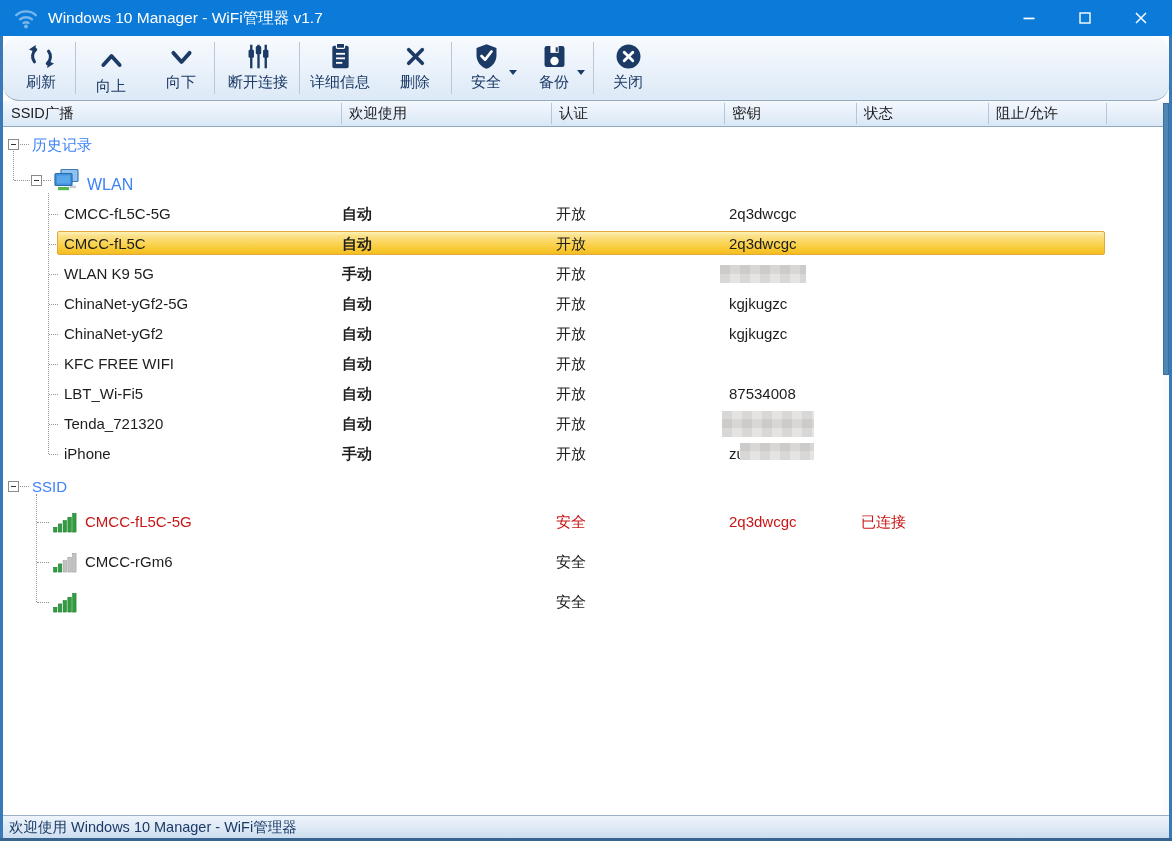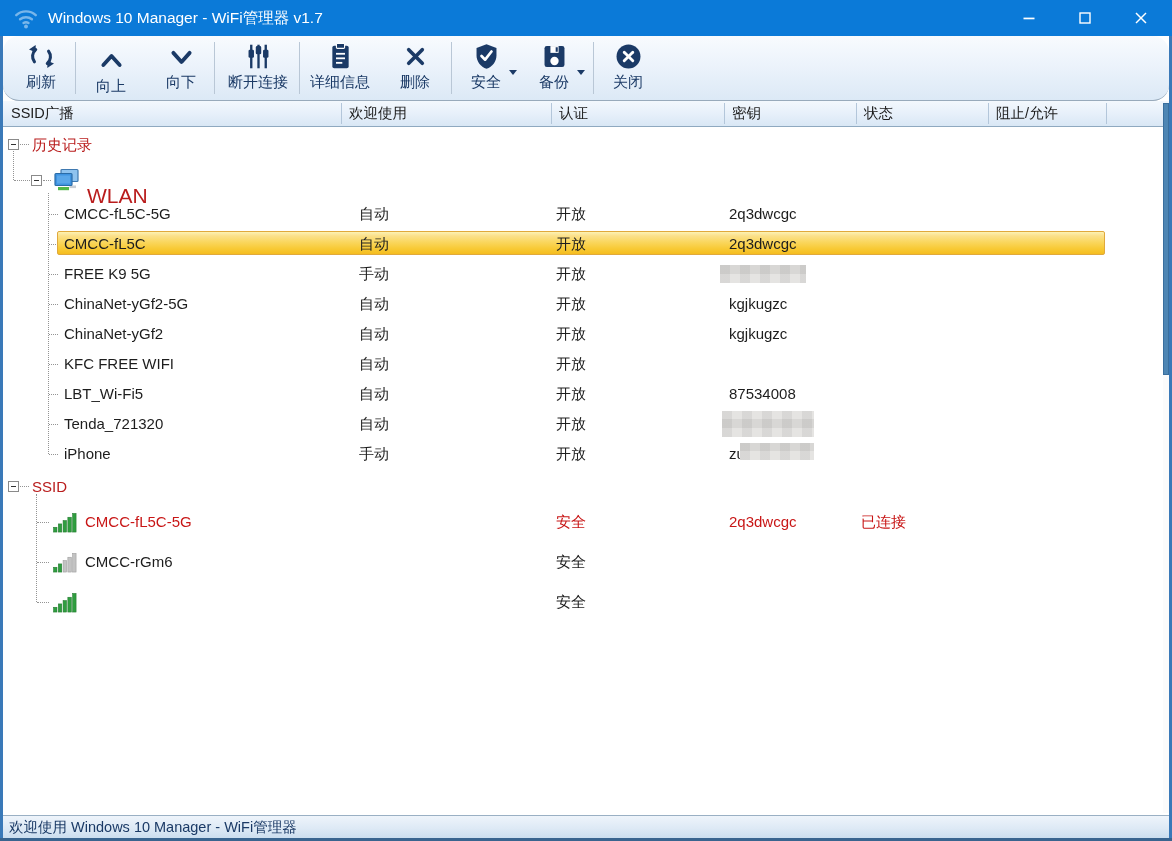--- a/index.html
+++ b/index.html
@@ -33,25 +33,25 @@
              background:linear-gradient(180deg,#f3f8fd 0%,#e7f0fa 50%,#d9e7f5 100%);
              border-bottom:1px solid #8fa9c0;}
   .hcell{position:absolute;top:0;height:25px;line-height:25px;font-size:14.5px;color:#1c1c1c;white-space:nowrap;}
   .hdiv{position:absolute;top:2px;height:21px;width:1px;background:#b3c6da;}
 
   
   .ebox{position:absolute;width:11px;height:11px;background:#fff;border:1px solid #8a8a8a;box-sizing:border-box;}
   .ebox i{position:absolute;left:2px;right:2px;top:4px;height:1px;background:#333;}
   .vdot{position:absolute;width:0;border-left:1px dotted #949494;}
   .hdot{position:absolute;height:0;border-top:1px dotted #949494;}
-  .tlabeltxt{position:absolute;font-size:15px;color:#b91c1c;white-space:nowrap;}
+  .tlabeltxt{position:absolute;font-size:15px;color:#3b82f6;white-space:nowrap;}
 
   .hrow{position:absolute;left:0;width:1160px;height:30px;}
   .hrow .cell{position:absolute;top:0;height:30px;line-height:30px;font-size:15px;color:#1d1d1d;white-space:nowrap;z-index:2;}
-  .c-ssid{left:64px;} .c-mode{left:359px;} .c-auth{left:556px;} .c-key{left:729px;} .c-status{left:861px;}
+  .c-ssid{left:64px;} .c-mode{left:342px;font-weight:bold;} .c-auth{left:556px;} .c-key{left:729px;} .c-status{left:861px;}
   .sel-bg{position:absolute;left:57px;width:1048px;top:2px;height:24px;z-index:1;
           background:linear-gradient(180deg,#fdf2b3 0%,#fbe08a 18%,#fad75f 45%,#f8ca36 75%,#f5bd1f 100%);
           border:1px solid #e0a93c;border-radius:2px;box-sizing:border-box;}
   .blur{position:absolute;z-index:3;
         background:repeating-linear-gradient(90deg,rgba(0,0,0,.055) 0 10px,rgba(0,0,0,0) 10px 20px),
                    repeating-linear-gradient(0deg,#e5e4e2 0 9px,#d8d7d5 9px 18px);}
 
   .srow{position:absolute;left:0;width:1160px;height:40px;}
   .srow .cell{position:absolute;top:0;height:40px;line-height:40px;font-size:15px;color:#1d1d1d;white-space:nowrap;}
   .srow .sigicon{position:absolute;left:52px;top:10px;}
@@ -256,21 +256,21 @@
   <span class="hdot" style="left:43px;top:180px;width:8px;"></span>
   <span style="position:absolute;left:52px;top:167px;">
     <svg width="28" height="25" viewBox="0 0 28 25">
       <rect x="9" y="2.5" width="17" height="12" rx="1" fill="#8fc3ef" stroke="#3f79b0" stroke-width="1.2"></rect>
       <rect x="17.5" y="18.5" width="6.5" height="2.6" fill="#c9ced4"></rect>
       <rect x="3" y="6.5" width="17" height="12" rx="1" fill="#3f93e0" stroke="#2a6ca8" stroke-width="1.2"></rect>
       <rect x="5" y="8.5" width="13" height="8" fill="#5aa7ea"></rect>
       <rect x="6" y="20" width="11" height="3.2" fill="#54b84a"></rect>
     </svg>
   </span>
-  <span class="tlabeltxt" style="left:87px;top:184px;font-size:21px;">WLAN</span>
+  <span class="tlabeltxt" style="left:87px;top:176px;font-size:16px;">WLAN</span>
 
   <span class="vdot" style="left:48px;top:193px;height:261px;"></span>
 
   <div class="hrow" style="top:199px;">
     <span class="hdot" style="left:49px;top:15px;width:9px;"></span>
     <span class="cell c-ssid">CMCC-fL5C-5G</span>
     <span class="cell c-mode">自动</span>
     <span class="cell c-auth">开放</span>
     <span class="cell c-key">2q3dwcgc</span>
   </div>
@@ -279,21 +279,21 @@
     <span class="sel-bg"></span>
     <span class="hdot" style="left:49px;top:15px;width:9px;"></span>
     <span class="cell c-ssid">CMCC-fL5C</span>
     <span class="cell c-mode">自动</span>
     <span class="cell c-auth">开放</span>
     <span class="cell c-key">2q3dwcgc</span>
   </div>
 
   <div class="hrow" style="top:259px;">
     <span class="hdot" style="left:49px;top:15px;width:9px;"></span>
-    <span class="cell c-ssid">FREE K9 5G</span>
+    <span class="cell c-ssid">WLAN K9 5G</span>
     <span class="cell c-mode">手动</span>
     <span class="cell c-auth">开放</span>
     <span class="blur" style="left:720px;top:6px;width:86px;height:18px;"></span>
   </div>
 
   <div class="hrow" style="top:289px;">
     <span class="hdot" style="left:49px;top:15px;width:9px;"></span>
     <span class="cell c-ssid">ChinaNet-yGf2-5G</span>
     <span class="cell c-mode">自动</span>
     <span class="cell c-auth">开放</span>

